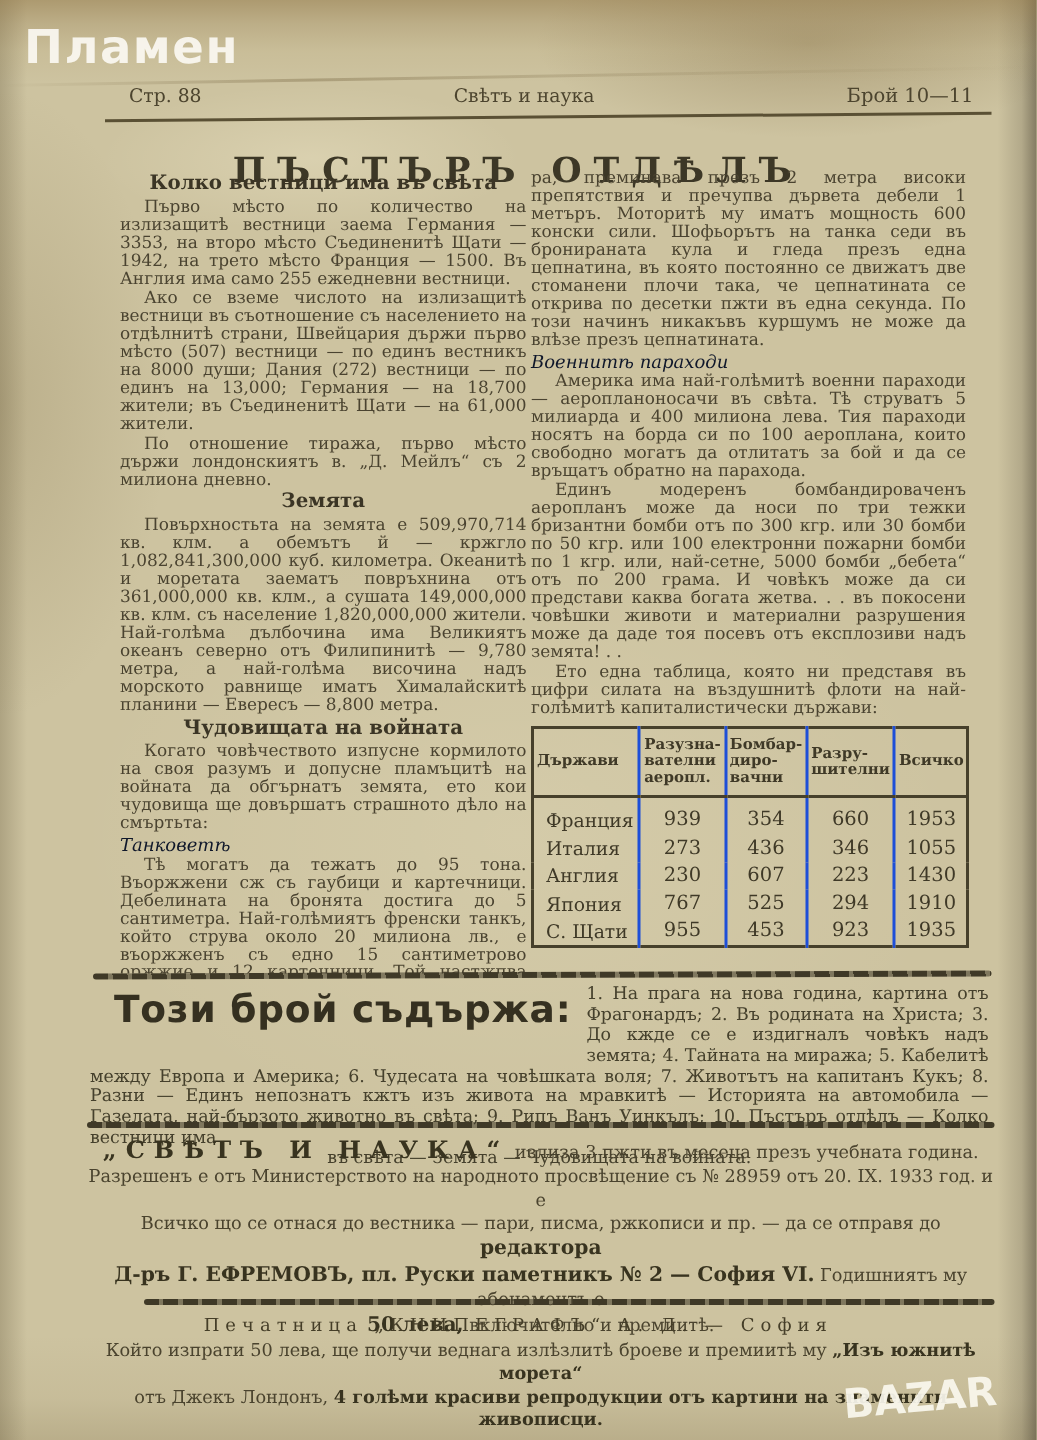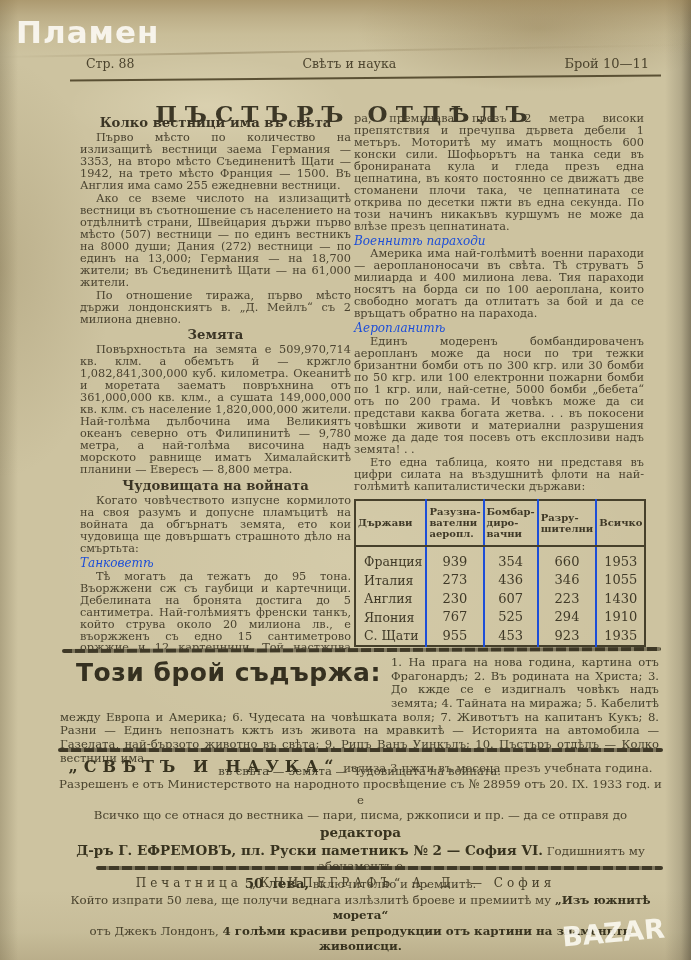--- a/index.html
+++ b/index.html
@@ -25,21 +25,21 @@
   .masthead .issue{font-size:13px;}
   .head-rule{position:absolute;top:77px;left:70px;right:30px;height:1.5px;background:#5a5034;transform:rotate(-.5deg);}
   .main-title{position:absolute;top:100px;left:0;width:100%;text-align:center;font-size:23px;font-weight:bold;letter-spacing:8px;color:#3c3726;}
   .columns{position:absolute;top:113px;left:80px;width:578px;height:536px;display:flex;gap:3px;overflow:hidden;}
   .col{font-size:11.3px;line-height:1.06;text-align:justify;}
   .col-left{width:271px;}
   .col-right{width:290px;}
   .col p{margin:0 0 1px 0;text-indent:16px;}
   .col p.noindent{text-indent:0;}
   .sec-head{font-size:13.2px;font-weight:bold;text-align:center;margin:3px 0 2px 0;color:#3b3525;text-indent:0;}
-  .subhead{font-style:italic;font-size:12px;margin:2px 0 1px 0;color:#1d4ed8;}
+  .subhead{font-style:italic;font-size:12px;margin:2px 0 1px 0;color:#0f172a;}
   table.fleet{border-collapse:collapse;width:100%;margin-top:6px;border:2px solid #46402b;color:#3f3927;}
   table.fleet th, table.fleet td{border-left:2px solid #1d4ed8;padding:0 3px;}
   table.fleet th:first-child, table.fleet td:first-child{border-left:none;}
   table.fleet thead th{font-size:10px;line-height:1.1;font-weight:bold;border-bottom:2px solid #46402b;padding:3px 2px;height:38px;}
   table.fleet td{font-size:13px;text-align:center;height:18.5px;}
   table.fleet td.country{text-align:left;padding-left:8px;font-size:12.5px;}
   table.fleet tbody tr:first-child td{padding-top:6px;margin-top:32px;}
   .rule-wavy{position:absolute;height:3.5px;background:repeating-linear-gradient(90deg,#3f3927 0 10px, rgba(63,57,39,.55) 10px 13px);border-radius:2px;}
   #rule1{top:648px;left:62px;right:30px;transform:rotate(-.2deg);}
   #rule2{top:748px;left:58px;right:28px;}
@@ -78,21 +78,20 @@
     <p>Повърхностьта на земята е 509,970,714 кв. клм. а обемътъ й — кржгло 1,082,841,300,000 куб. километра. Океанитѣ и моретата заематъ повръхнина отъ 361,000,000 кв. клм., а сушата 149,000,000 кв. клм. съ население 1,820,000,000 жители. Най-голѣма дълбочина има Великиятъ океанъ северно отъ Филипинитѣ — 9,780 метра, а най-голѣма височина надъ морското равнище иматъ Хималайскитѣ планини — Евересъ — 8,800 метра.</p>
     <div class="sec-head">Чудовищата на войната</div>
     <p>Когато човѣчеството изпусне кормилото на своя разумъ и допусне пламъцитѣ на войната да обгърнатъ земята, ето кои чудовища ще довършатъ страшното дѣло на смъртьта:</p>
     <div class="subhead">Танковетѣ</div>
     <p>Тѣ могатъ да тежатъ до 95 тона. Въоржжени сж съ гаубици и картечници. Дебелината на бронята достига до 5 сантиметра. Най-голѣмиятъ френски танкъ, който струва около 20 милиона лв., е въоржженъ съ едно 15 сантиметрово оржжие и 12 картечници. Той настжпва подъ закрилата на изкуствена мъгла, произвеждана отъ собствения му апаратъ. Танкътъ преминава презъ трапове, широки 5 мет-</p>
   </div>
   <div class="col col-right">
     <p class="noindent">ра, преминава презъ 2 метра високи препятствия и пречупва дървета дебели 1 метъръ. Моторитѣ му иматъ мощность 600 конски сили. Шофьорътъ на танка седи въ бронираната кула и гледа презъ една цепнатина, въ която постоянно се движатъ две стоманени плочи така, че цепнатината се открива по десетки пжти въ една секунда. По този начинъ никакъвъ куршумъ не може да влѣзе презъ цепнатината.</p>
     <div class="subhead">Военнитѣ параходи</div>
     <p>Америка има най-голѣмитѣ военни параходи — аеропланоносачи въ свѣта. Тѣ струватъ 5 милиарда и 400 милиона лева. Тия параходи носятъ на борда си по 100 аероплана, които свободно могатъ да отлитатъ за бой и да се връщатъ обратно на парахода.</p>
-    <div class="subhead">Аеропланитѣ</div>
     <p>Единъ модеренъ бомбандировачeнъ аеропланъ може да носи по три тежки бризантни бомби отъ по 300 кгр. или 30 бомби по 50 кгр. или 100 електронни пожарни бомби по 1 кгр. или, най-сетне, 5000 бомби „бебета“ отъ по 200 грама. И човѣкъ може да си представи каква богата жетва. . . въ покосени човѣшки животи и материални разрушения може да даде тоя посевъ отъ експлозиви надъ земята! . .</p>
     <p>Ето една таблица, която ни представя въ цифри силата на въздушнитѣ флоти на най-голѣмитѣ капиталистически държави:</p>
     <table class="fleet">
       <thead>
         <tr>
           <th style="width:26%">Държави</th>
           <th style="width:20%">Разузна- вателни аеропл.</th>
           <th style="width:18%">Бомбар- диро- вачни</th>
           <th style="width:19%">Разру- шителни</th>
           <th style="width:17%">Всичко</th>

